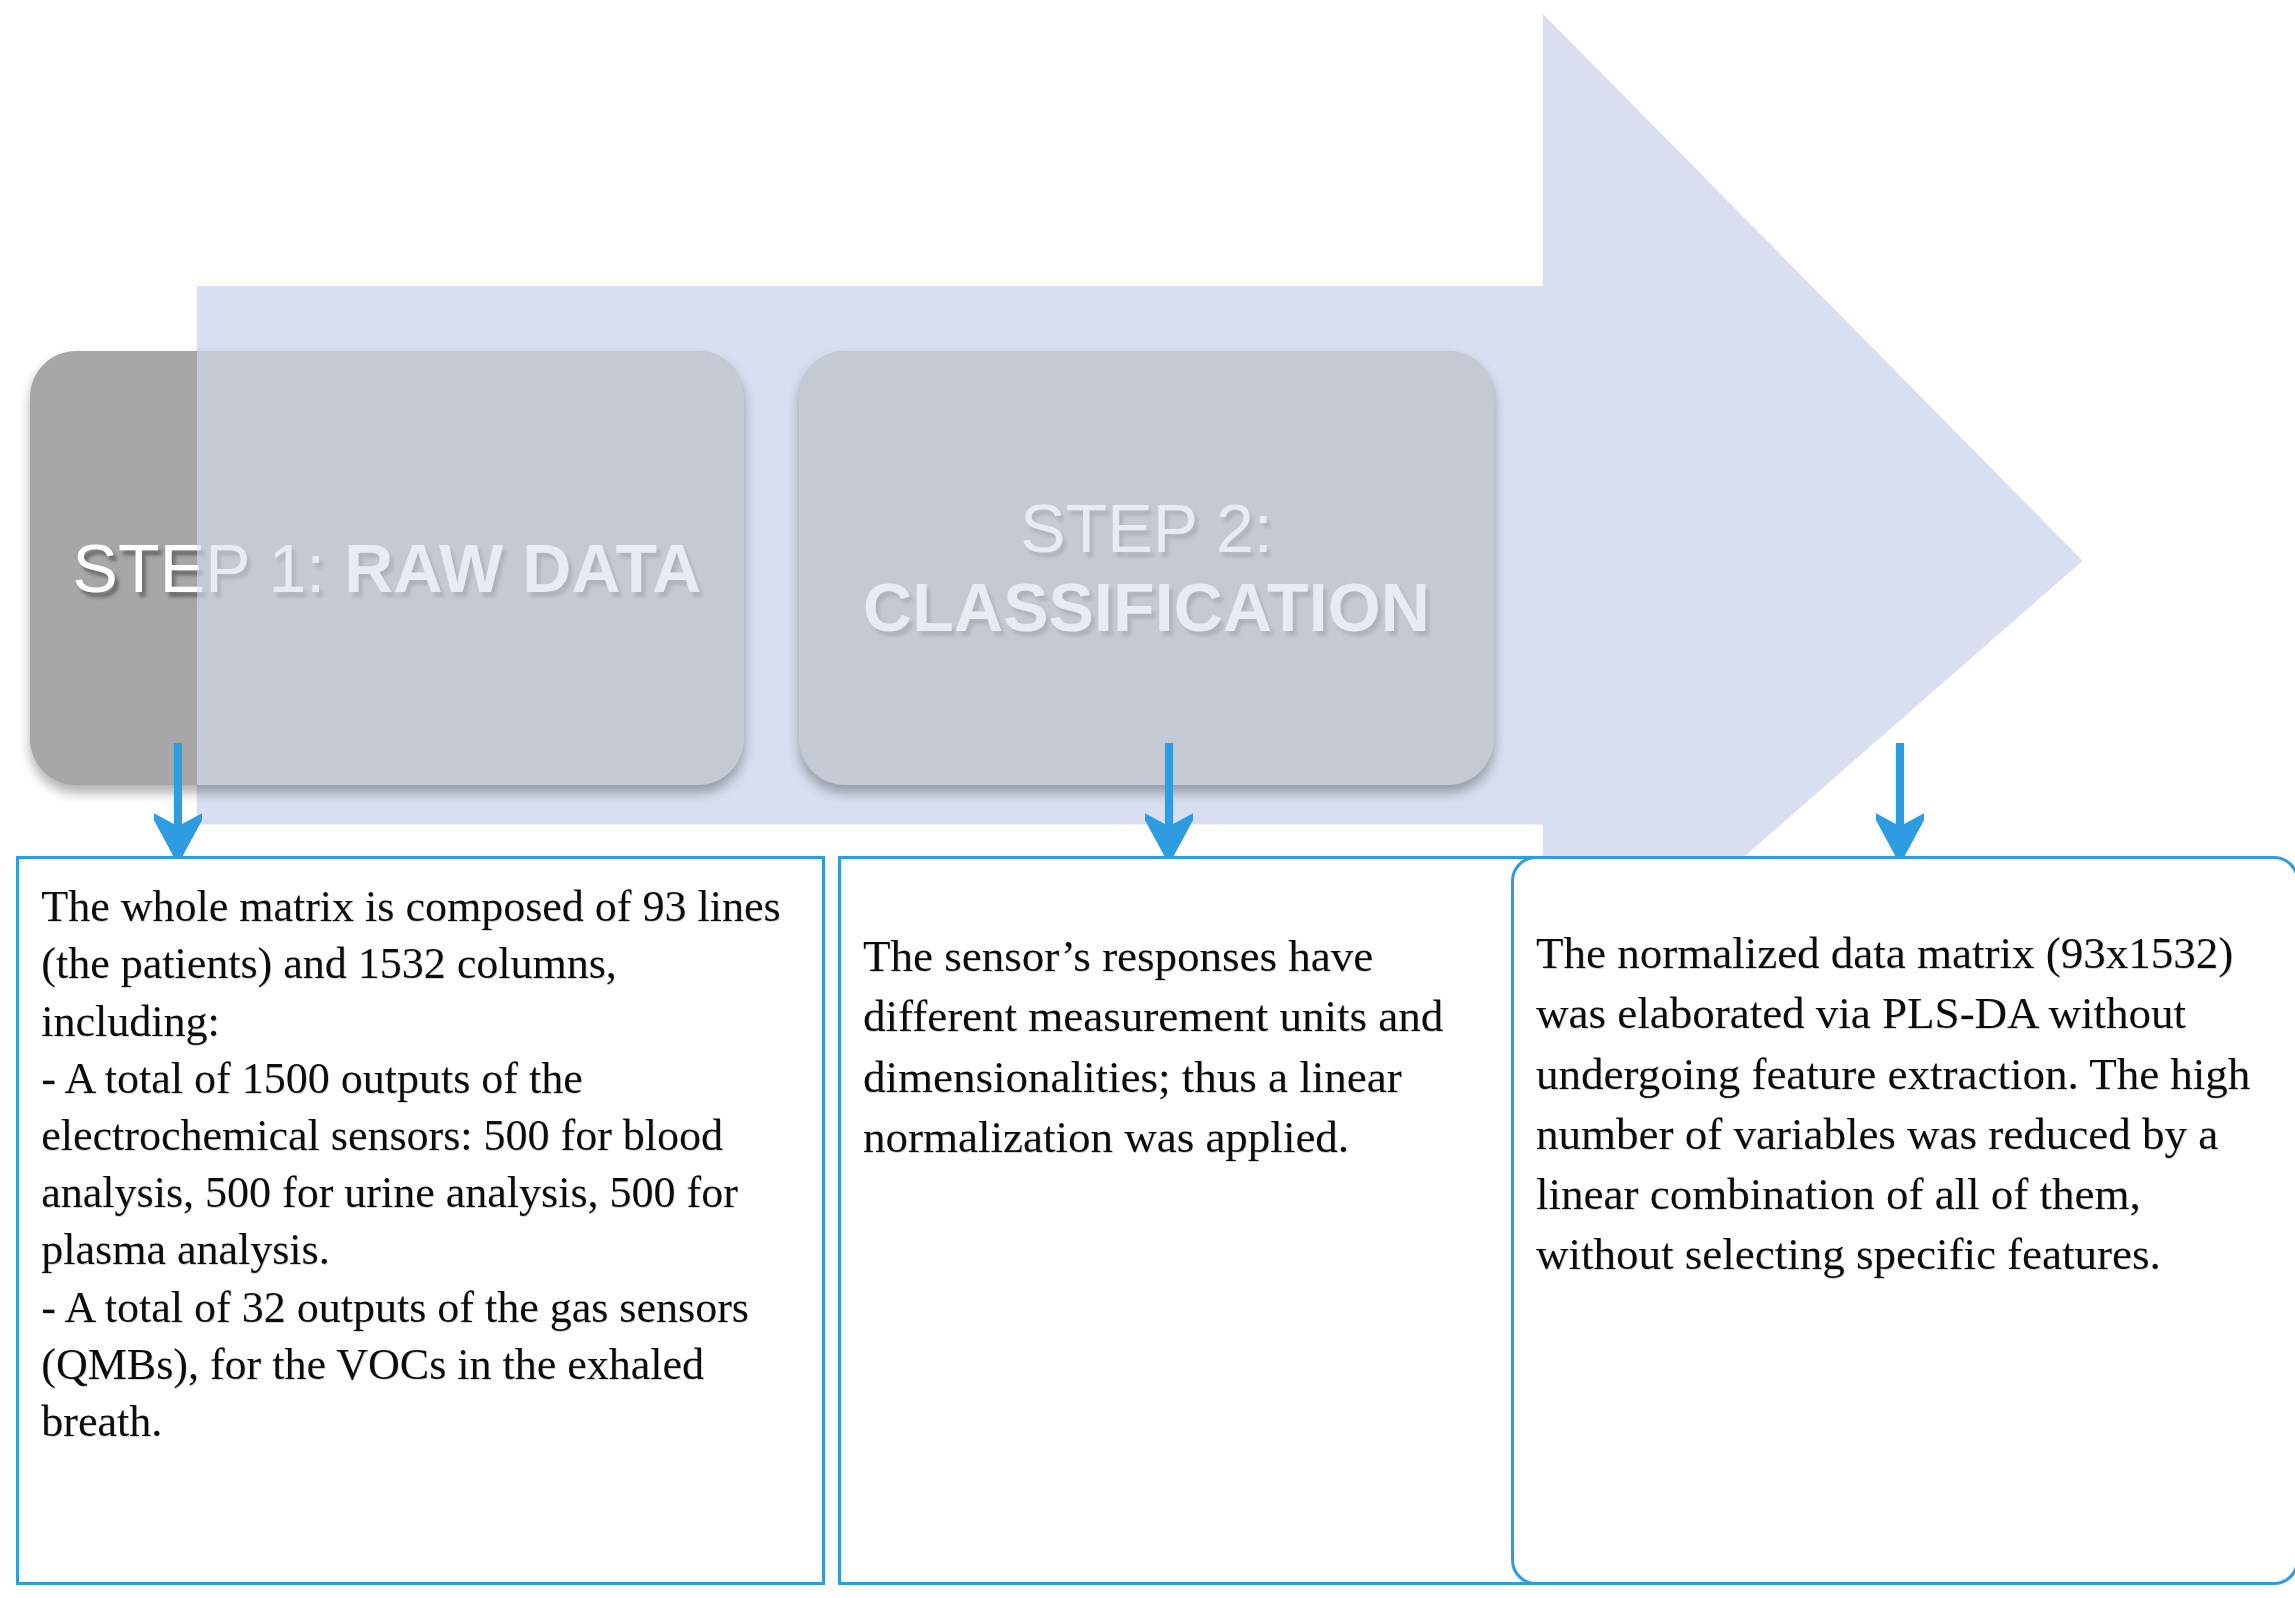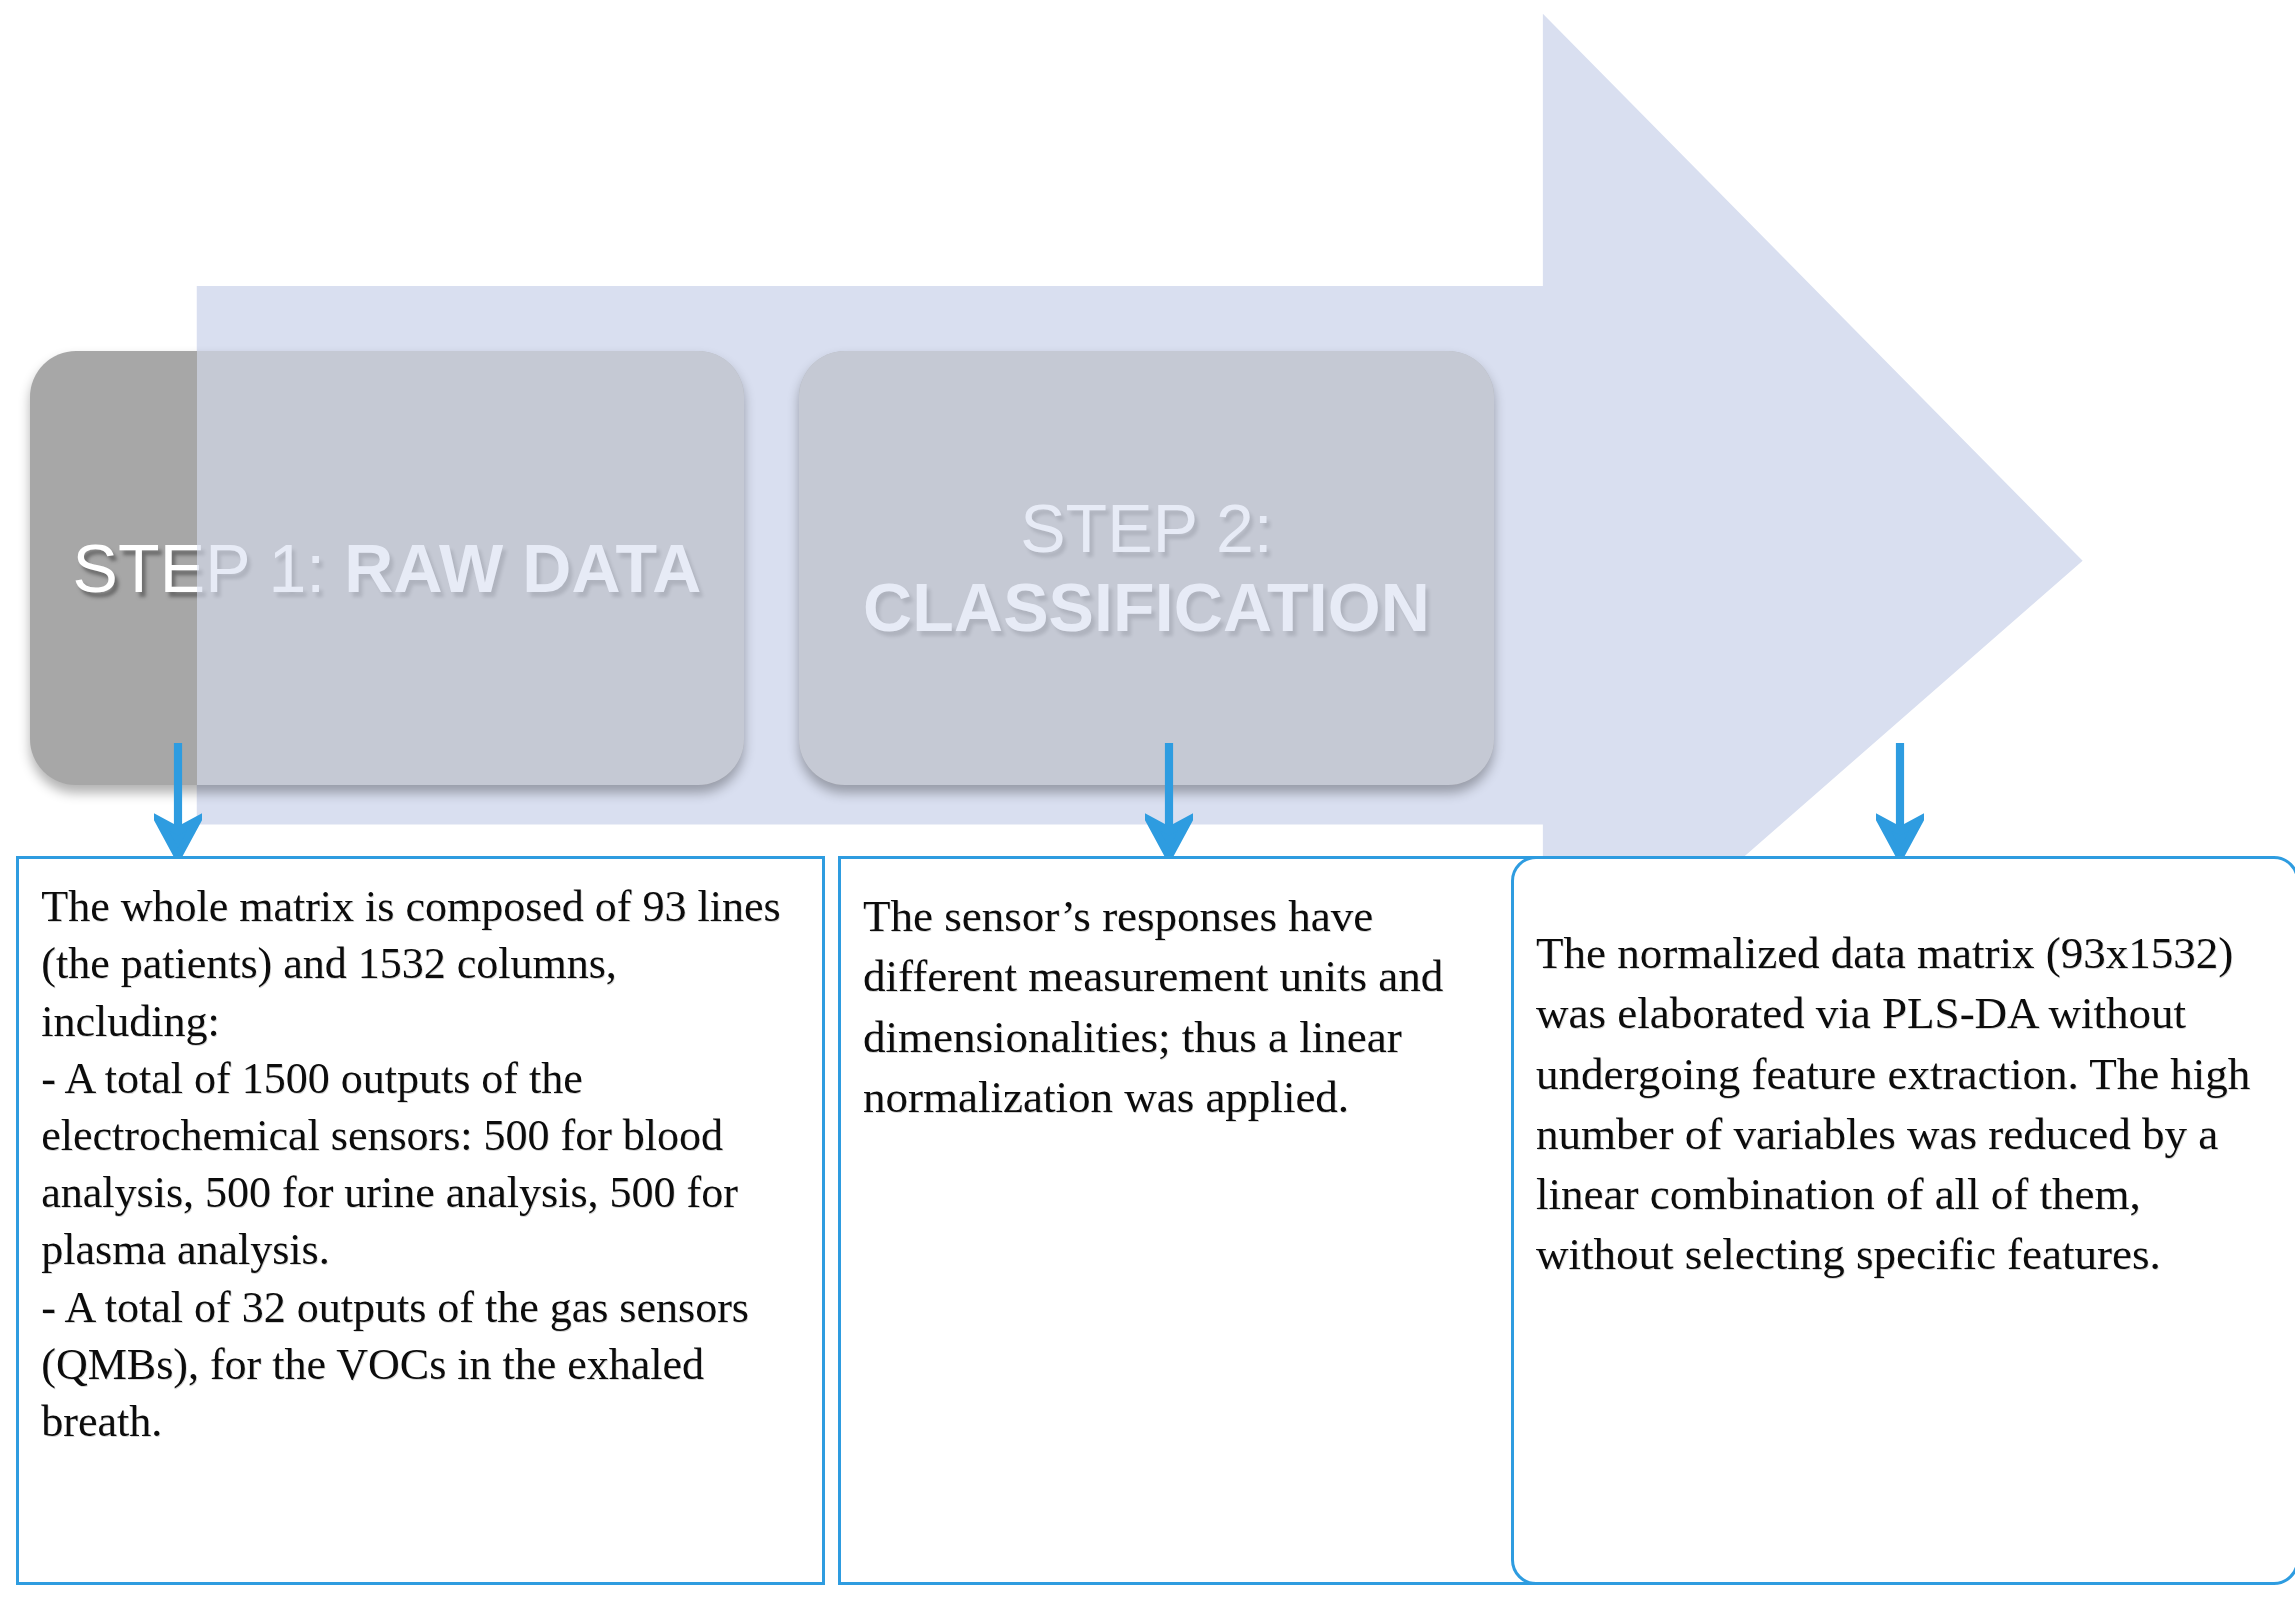--- a/index.html
+++ b/index.html
@@ -71,21 +71,21 @@
   .desc-box {
     position: absolute;
     top: 856px;
     height: 729px;
     background: #ffffff;
     border: 3.7px solid #2e9ce0;
     box-sizing: border-box;
     padding: 19.3px 22px 15px 22px;
   }
   #desc-box-1 { left: 16.3px;   width: 809px; }
-  #desc-box-2 { left: 838px; width: 714px;  padding-top: 27px; }
+  #desc-box-2 { left: 838px; width: 714px;  padding-top: 67px; }
   #desc-box-3 { left: 1511px; width: 788px; padding-top: 64px; border-radius: 25px; }
 
   .desc-text {
     font-family: "Liberation Serif", serif;
     font-size: 44px;
     line-height: 1.30;
     color: #0c0c0c;
     white-space: pre-line;
     text-shadow: 0.7px 0.7px 0 rgba(160,160,160,0.45);
   }

